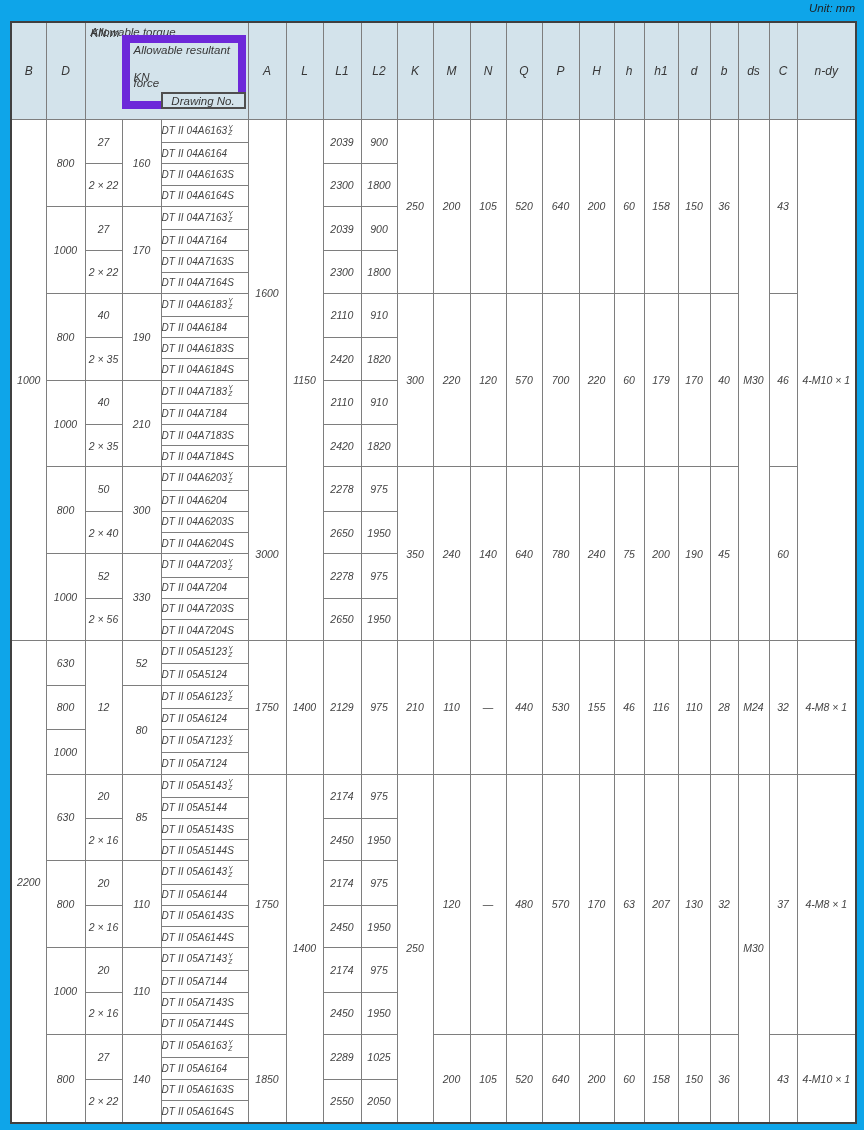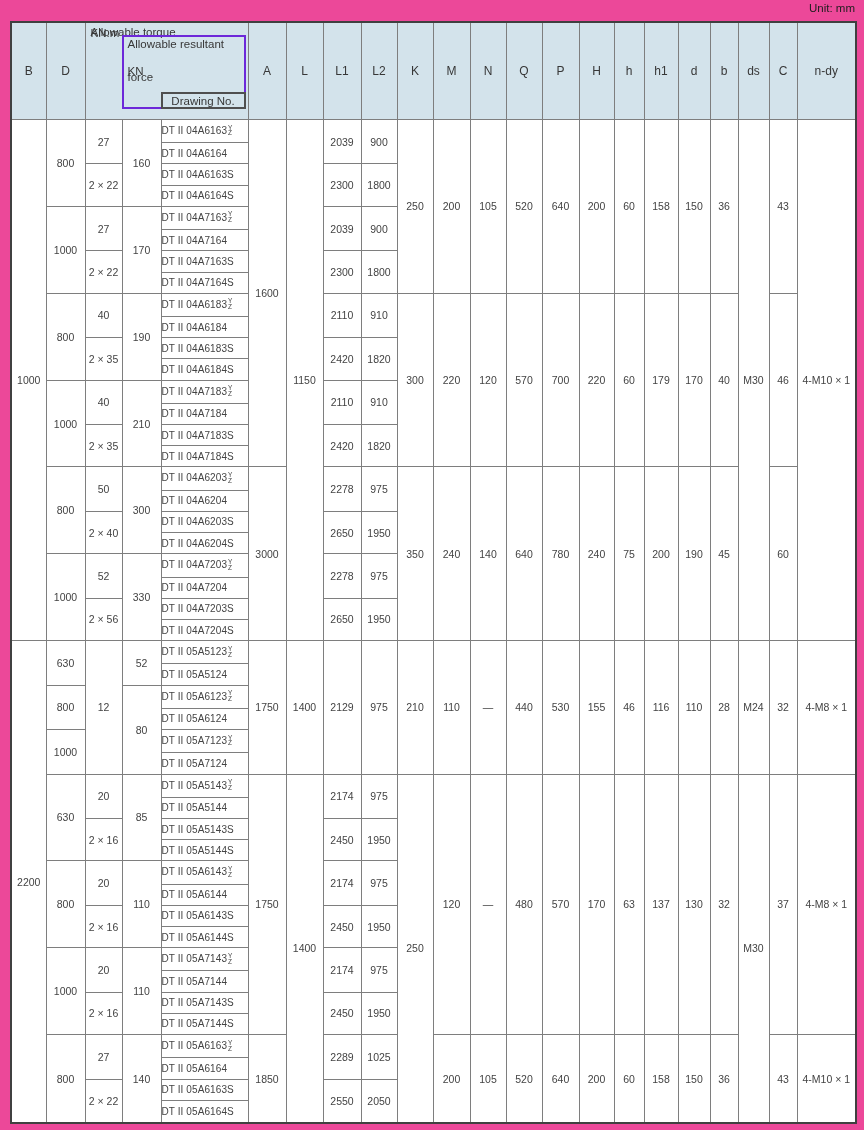--- a/index.html
+++ b/index.html
@@ -1,31 +1,31 @@
 <!DOCTYPE html>
 <html><head>
 <meta charset="utf-8">
 <style>
   html,body{margin:0;padding:0;background:#ffffff;}
   body{width:864px;height:1130px;font-family:"Liberation Sans",sans-serif;color:#3e3e3e;}
-  .page{position:relative;width:864px;height:1130px;background:#ec4899;overflow:hidden;}
+  .page{position:relative;width:864px;height:1130px;background:#0ea5e9;overflow:hidden;font-style:italic;}
   .unit{position:absolute;top:2px;right:9px;font-size:11.5px;color:#1e1e1e;}
   table.spec{
     position:absolute;left:10px;top:21px;width:845px;height:1103px;
     border-collapse:collapse;table-layout:fixed;border:2px solid #404040;
   }
   th,td{border:1px solid #7e7e7e;padding:0;margin:0;}
   thead th{
     height:64px;background:#d3e3eb;font-weight:normal;
     font-size:12px;color:#373737;text-align:center;vertical-align:middle;
   }
   th.composite{position:relative;padding:16px;}
   .at  {position:absolute;left:5px;top:3px;font-size:11.5px;white-space:nowrap;text-align:left;}
   .knm {position:absolute;left:5px;top:4px;font-size:11.5px;text-align:left;}
-  .arf {position:absolute;left:36px;top:12px;right:2px;bottom:10px;border:2px solid #6d28d9;text-align:left;}
+  .arf {position:absolute;left:36px;top:12px;right:2px;bottom:10px;border:8px solid #6d28d9;text-align:left;}
   .arf-l1{position:absolute;left:4px;top:1px;font-size:11.5px;white-space:nowrap;}
   .arf-l2{position:absolute;left:4px;top:14px;font-size:11.5px;white-space:nowrap;margin-top:20px;}
   .kn    {position:absolute;left:4px;top:28px;font-size:11.5px;}
   .dn {
     position:absolute;left:75px;right:2px;bottom:10px;height:17px;
     border:2px solid #4f4f4f;background:#d3e3eb;box-sizing:border-box;
     display:flex;align-items:center;justify-content:center;font-size:11.5px;text-align:center;
   }
   tbody td{
     font-size:10.5px;text-align:center;vertical-align:middle;
@@ -344,21 +344,21 @@
           <td rowspan="16">1400</td>
           <td rowspan="2">2174</td>
           <td rowspan="2">975</td>
           <td rowspan="16">250</td>
           <td rowspan="12">120</td>
           <td rowspan="12">—</td>
           <td rowspan="12">480</td>
           <td rowspan="12">570</td>
           <td rowspan="12">170</td>
           <td rowspan="12">63</td>
-          <td rowspan="12">137</td>
+          <td rowspan="12">207</td>
           <td rowspan="12">130</td>
           <td rowspan="12">32</td>
           <td rowspan="16">M30</td>
           <td rowspan="12">37</td>
           <td rowspan="12">4-M8 × 1</td>
         </tr>
         <tr>
           <td class="c-dw">DT II 05A5144</td>
         </tr>
         <tr>

